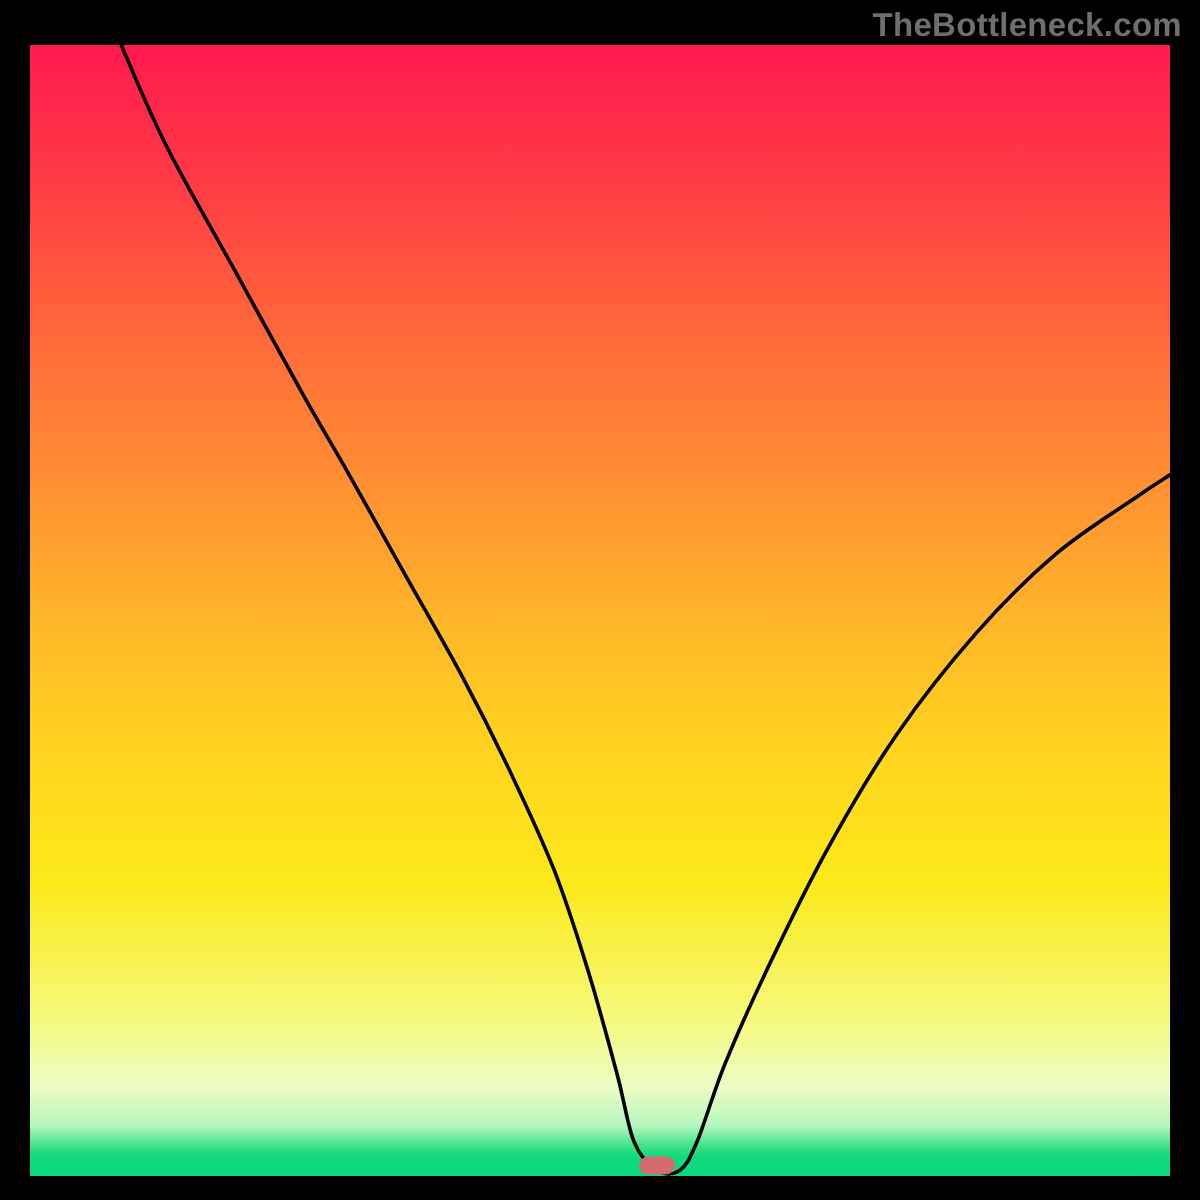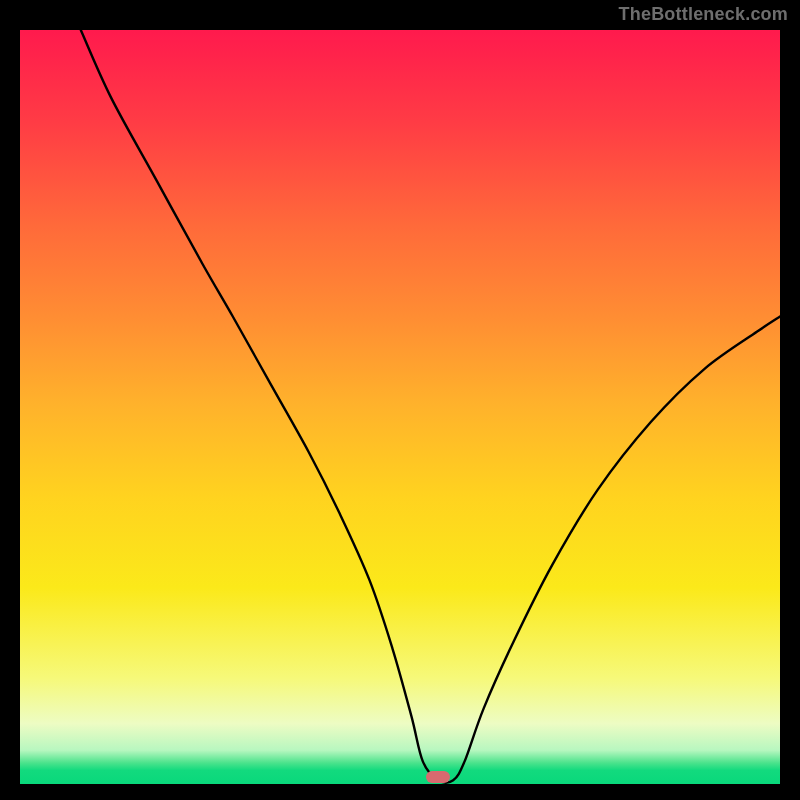--- a/index.html
+++ b/index.html
@@ -14,21 +14,21 @@
     position: relative;
     width: 800px;
     height: 800px;
     background: #000;
   }
   .watermark {
     position: absolute;
     top: 4px;
     right: 12px;
     font-family: Arial, Helvetica, sans-serif;
-    font-size: 18px;
+    font-size: 22px;
     font-weight: 600;
     color: #6e6e6e;
     letter-spacing: 0.2px;
   }
   .plot {
     position: absolute;
     left: 20px;
     top: 30px;
     width: 760px;
     height: 754px;

